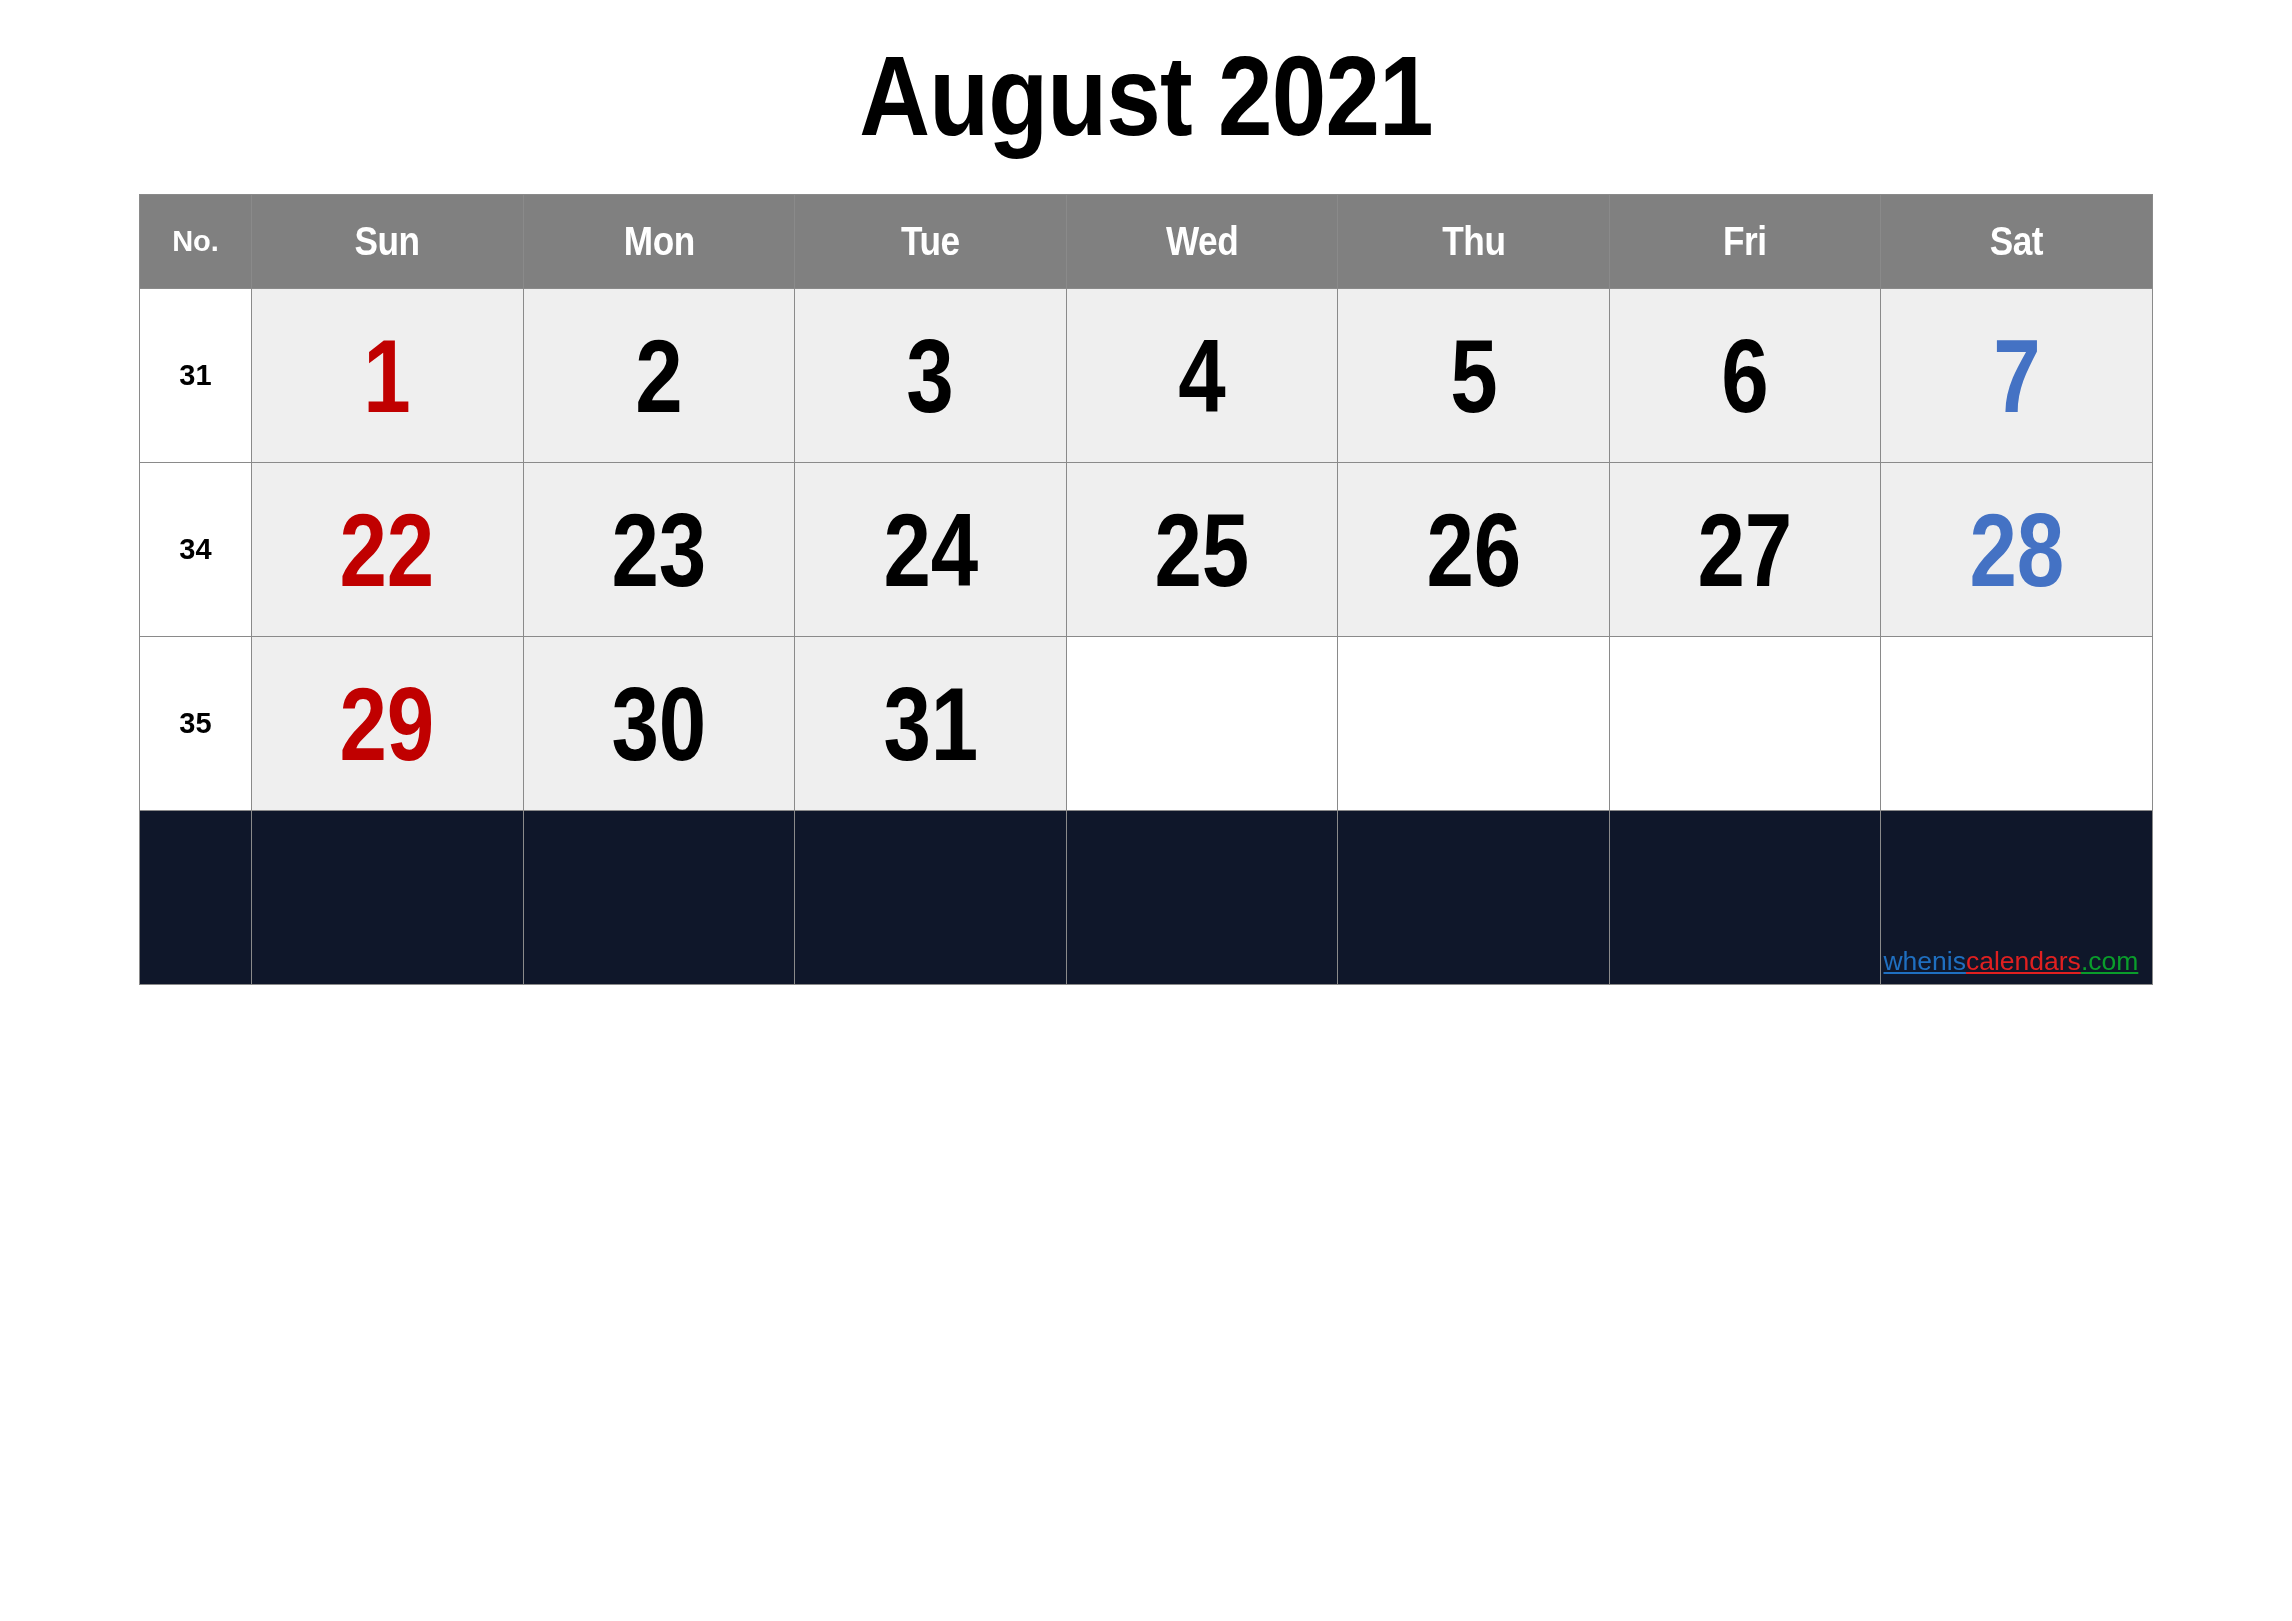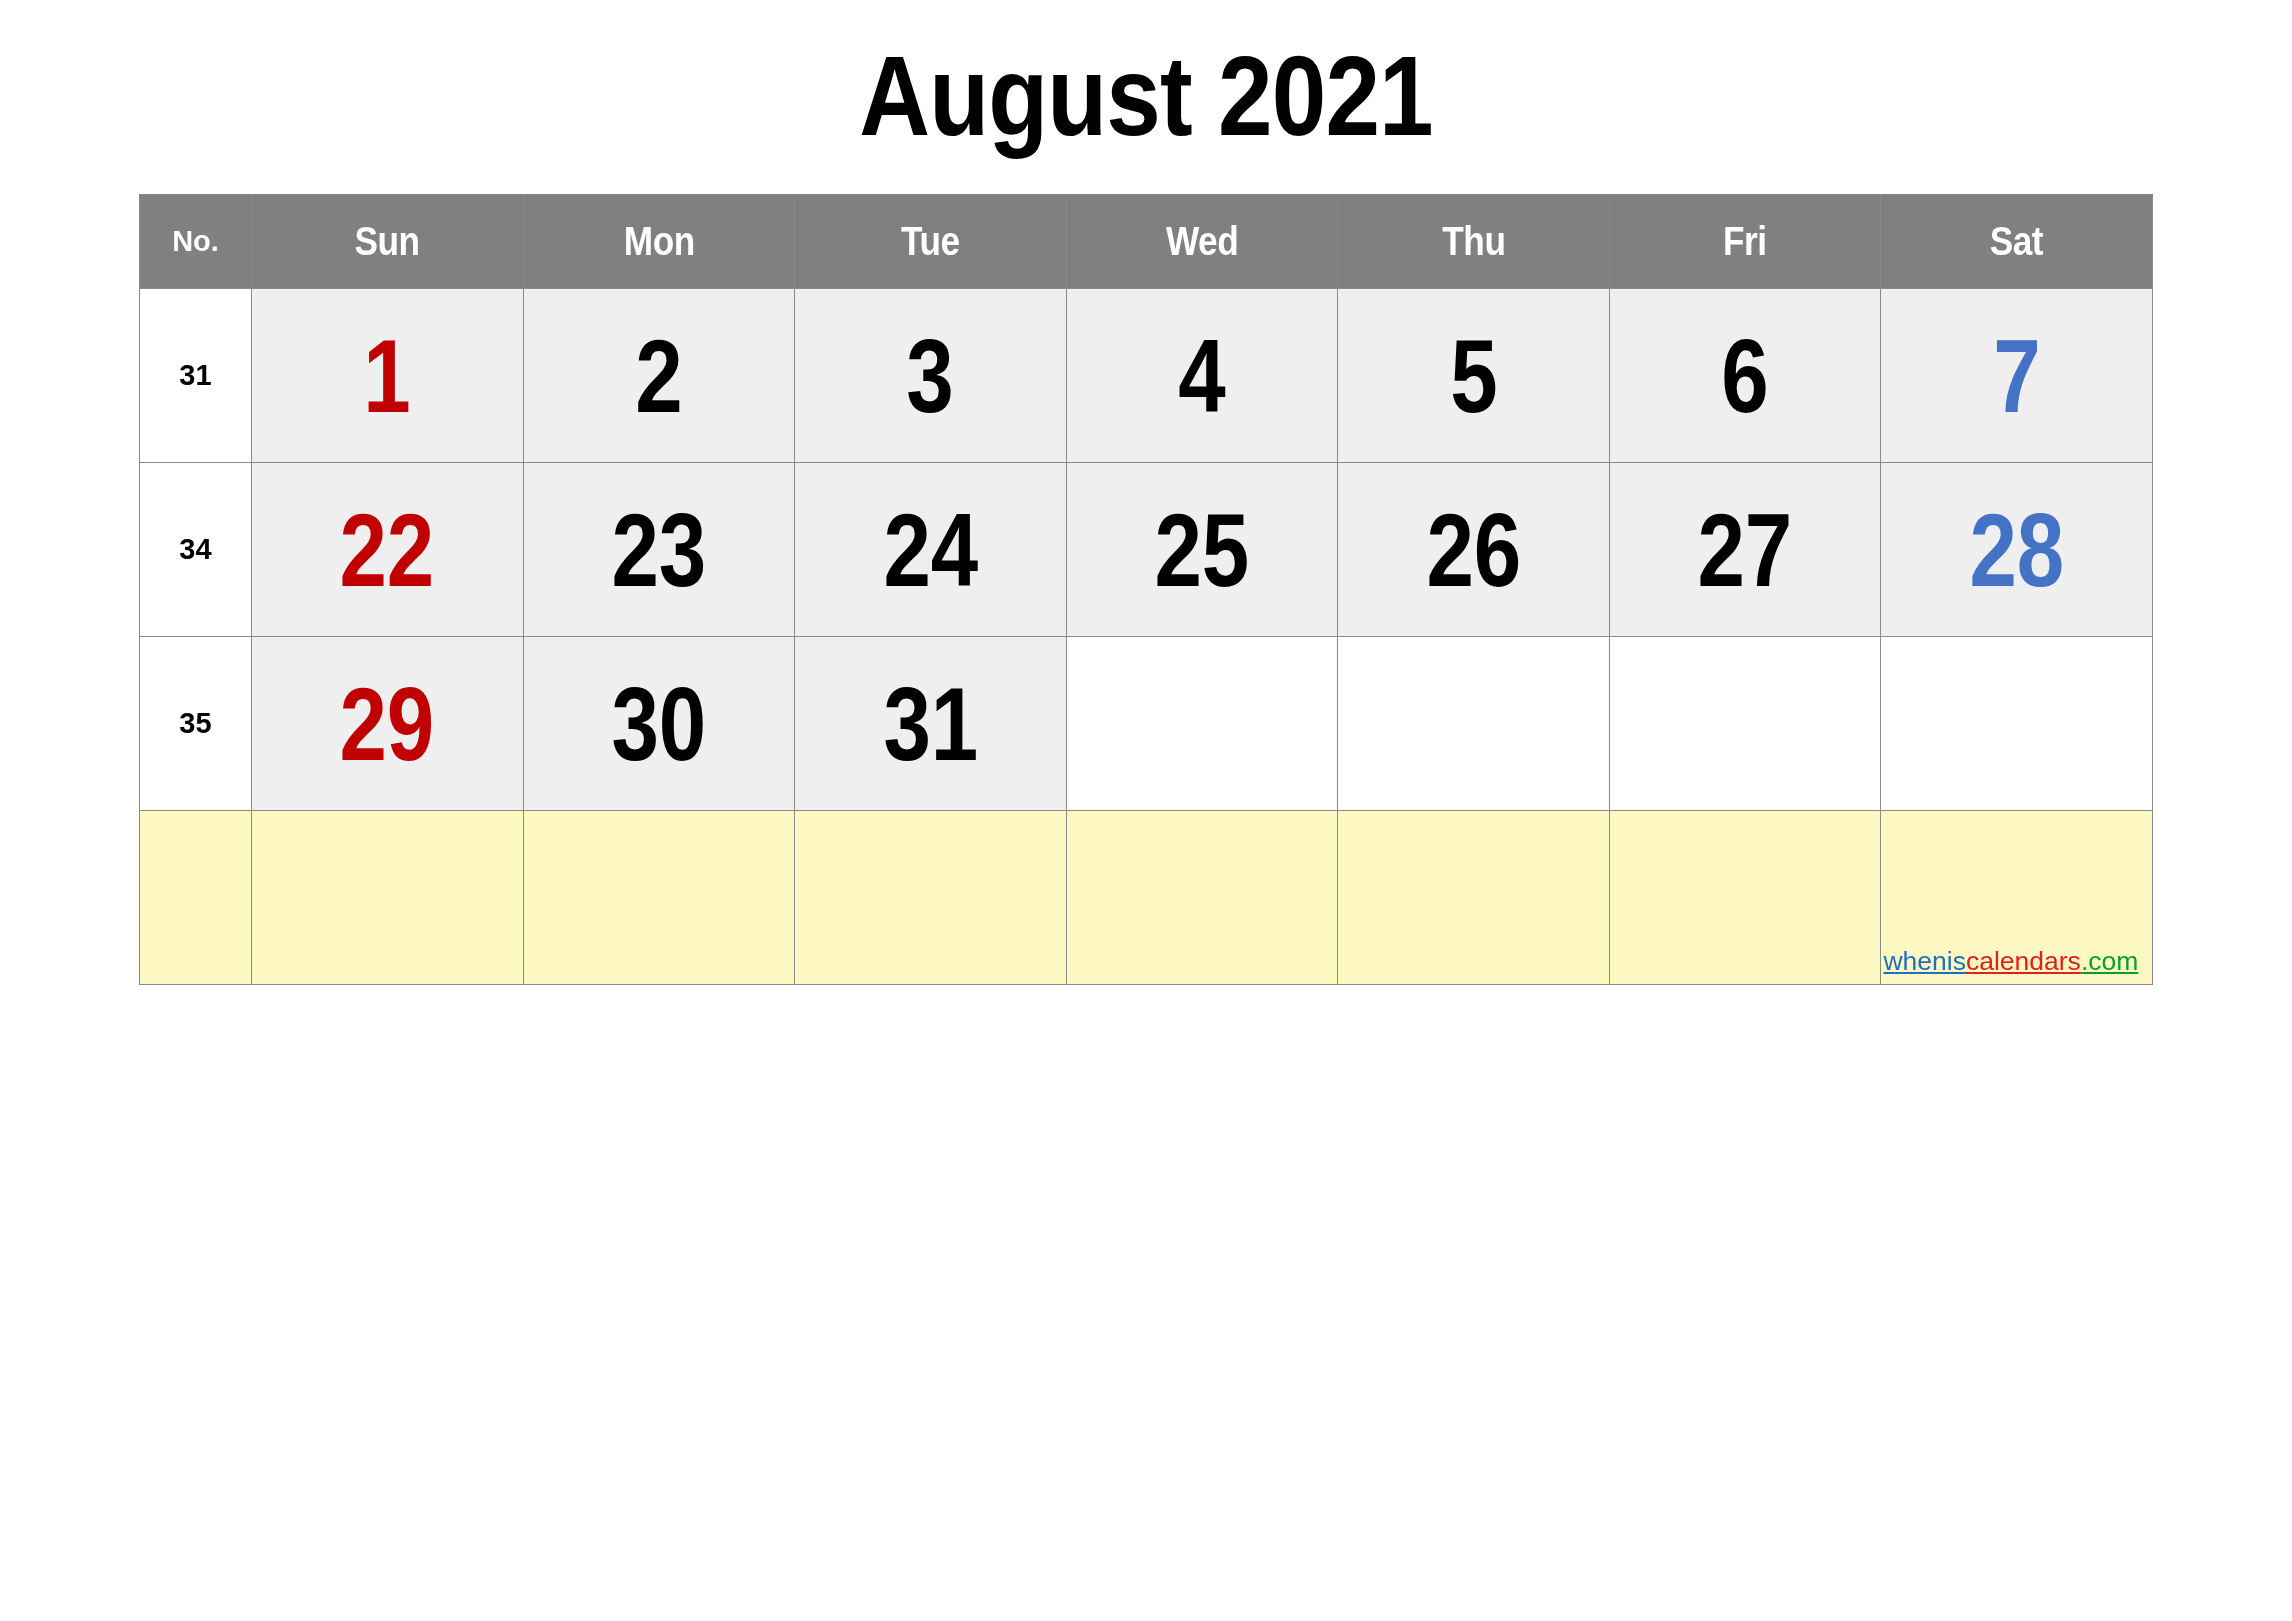--- a/index.html
+++ b/index.html
@@ -110,21 +110,21 @@
   }
   td.day.filled { background: #efefef; }
   td.day .num {
     display: inline-block;
     transform: scaleX(0.82);
   }
   td.day.sun .num { color: #c00000; }
   td.day.sat .num { color: #4472c4; }
 
   
-  tr.blank-row td { height: 174px; background: #fef9c3; }
+  tr.blank-row td { height: 174px; background: #0f172a; }
 
   
   .wm {
     display: block;
     text-align: right;
     padding-right: 13.7px;
     font-family: "Liberation Sans", "DejaVu Sans", sans-serif;
     font-size: 26.5px;
     font-weight: normal;
     line-height: 1;

